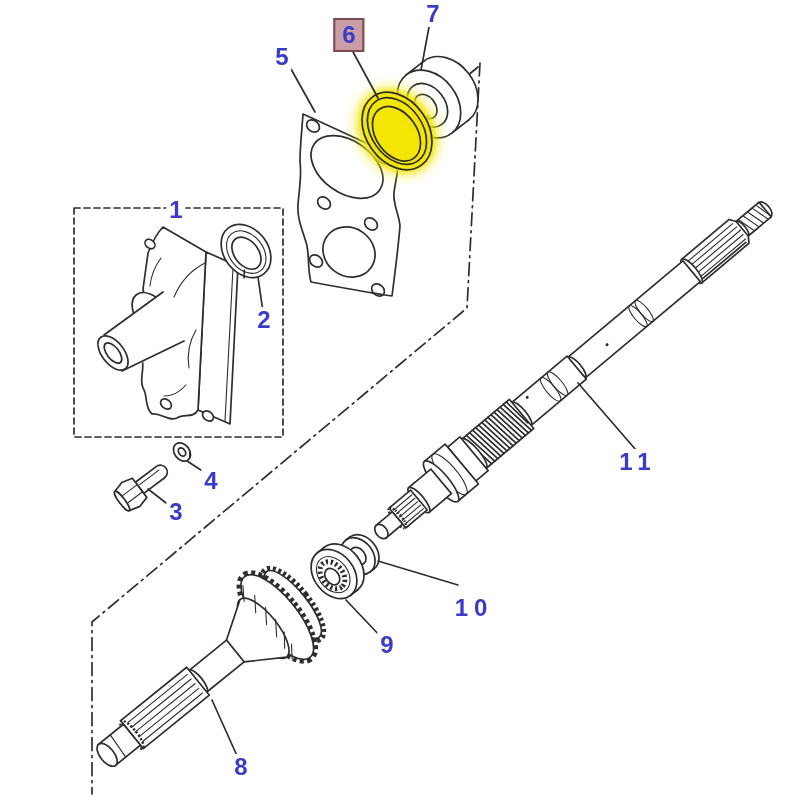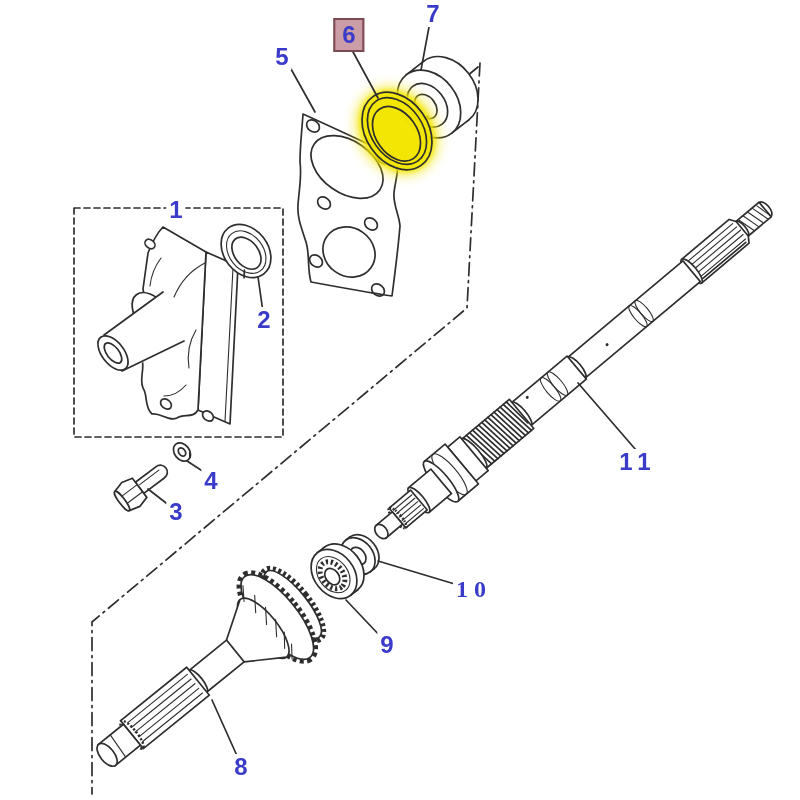--- a/index.html
+++ b/index.html
@@ -232,15 +232,15 @@
 
 <div class="callout" style="left:176px;top:210px;">1</div>
 <div class="callout" style="left:264px;top:320px;">2</div>
 <div class="callout" style="left:176px;top:512px;">3</div>
 <div class="callout" style="left:211px;top:481px;">4</div>
 <div class="callout" style="left:282px;top:57px;">5</div>
 <div class="callout selected" style="left:349px;top:35px;">6</div>
 <div class="callout" style="left:433px;top:14px;">7</div>
 <div class="callout" style="left:241px;top:767px;">8</div>
 <div class="callout" style="left:387px;top:645px;">9</div>
-<div class="callout wide" style="left:474px;top:589px;font-family:Liberation Serif, serif;">10</div>
+<div class="callout wide" style="left:474px;top:608px;">10</div>
 <div class="callout wide" style="left:638px;top:462px;">11</div>
 </div>
 
 </body></html>

